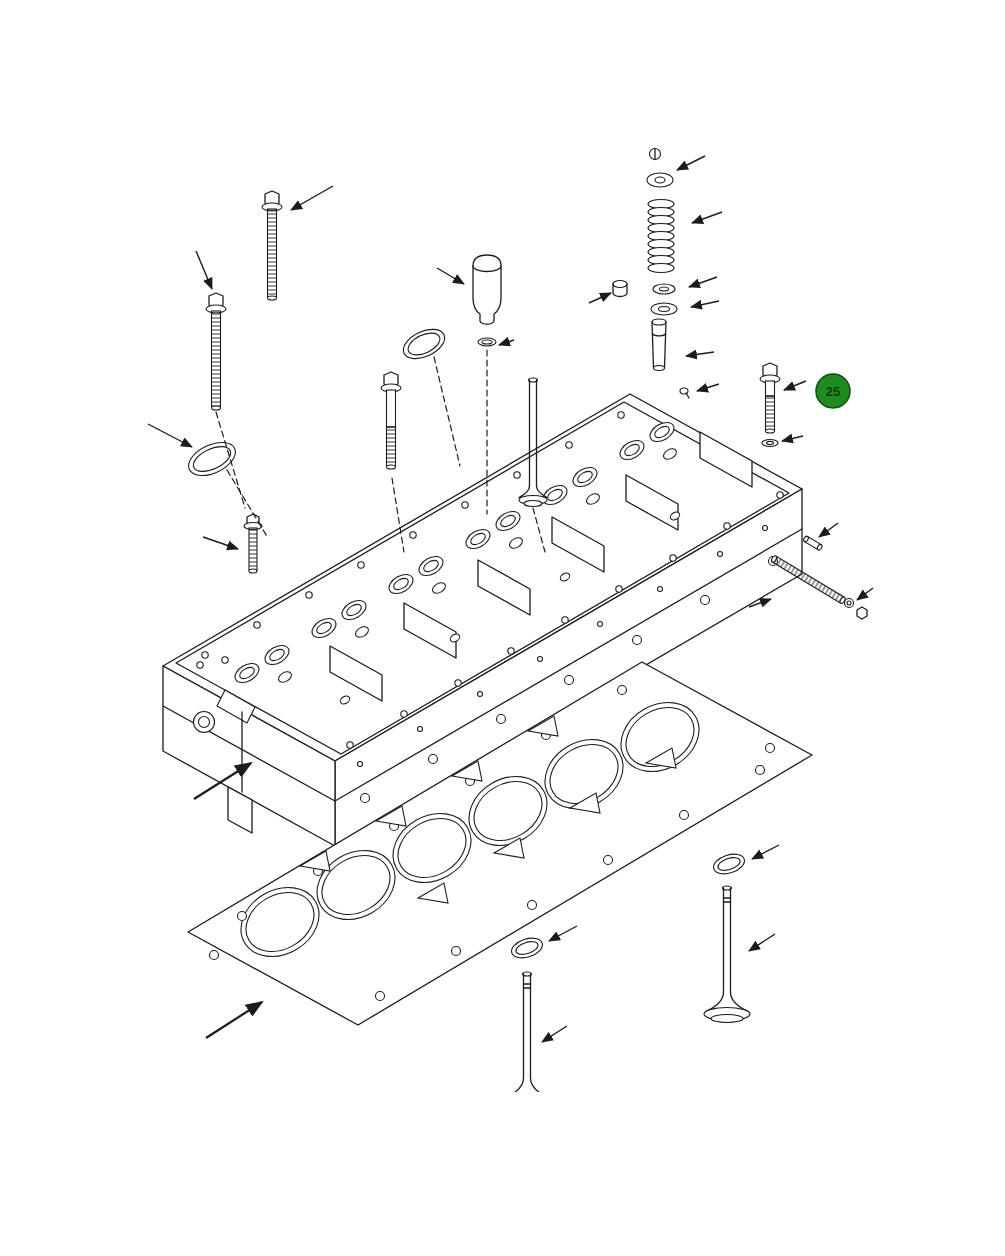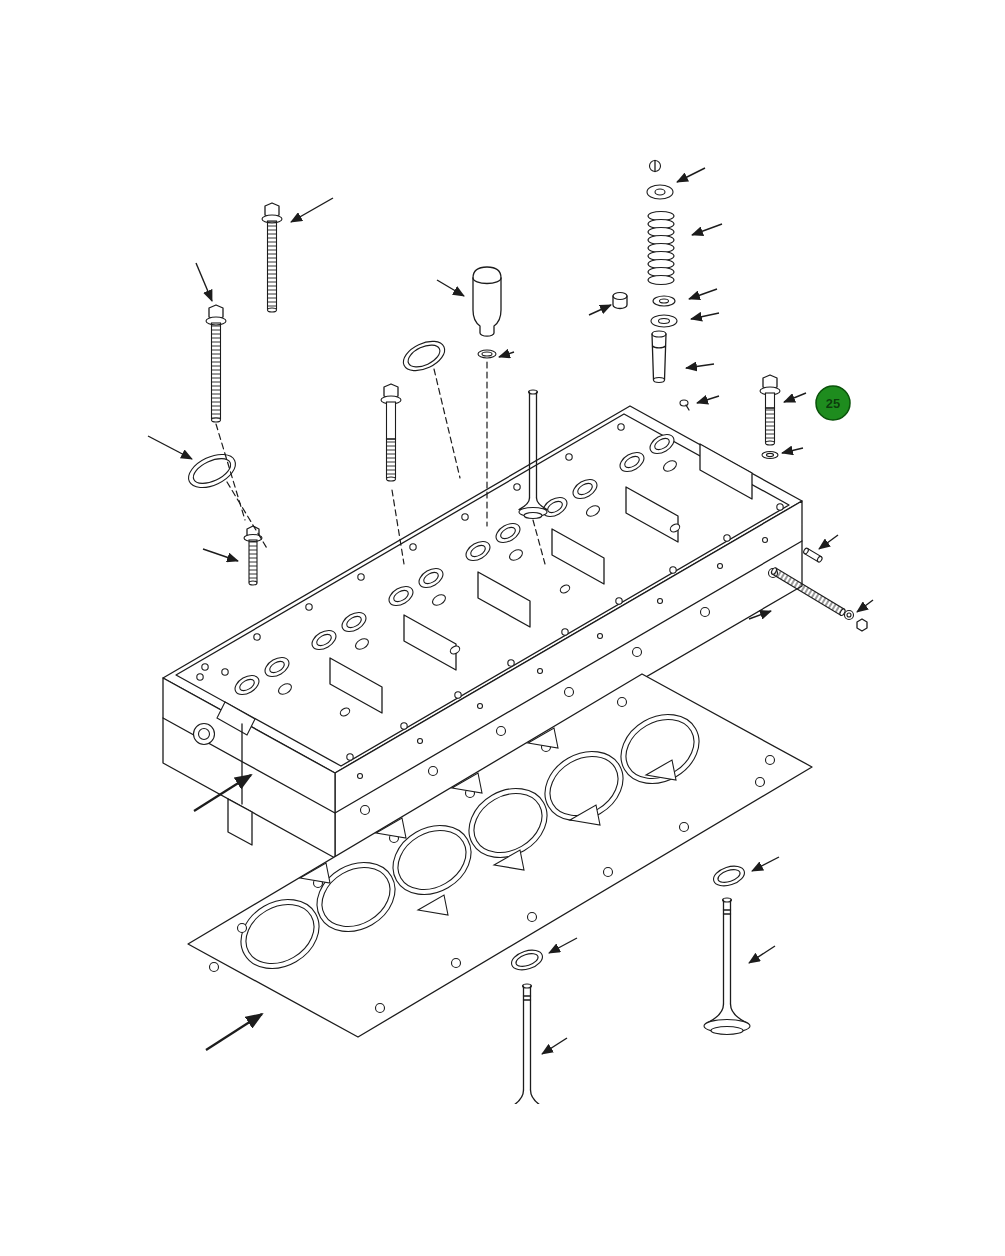--- a/index.html
+++ b/index.html
@@ -1,16 +1,16 @@
 <!DOCTYPE html>
 <html><head>
 <meta charset="utf-8">
 <style>
   html,body{margin:0;padding:0;background:#ffffff;}
-  .canvas{width:1005px;height:1092px;position:relative;background:#ffffff;font-family:"Liberation Sans",sans-serif;margin-top:12px;}
+  .canvas{width:1005px;height:1092px;position:relative;background:#ffffff;font-family:"Liberation Sans",sans-serif;}
   svg{display:block;}
   .o{fill:none;stroke:#1c1c1c;stroke-width:1.3;stroke-linejoin:round;stroke-linecap:round;}
   .w{fill:#ffffff;stroke:#1c1c1c;stroke-width:1.3;stroke-linejoin:round;}
   .h{fill:#ffffff;stroke:#1c1c1c;stroke-width:1.1;}
   .d{fill:none;stroke:#1c1c1c;stroke-width:1.2;stroke-dasharray:6 4;stroke-linecap:round;}
   .a{fill:none;stroke:#1c1c1c;stroke-width:1.4;}
   .a2{fill:none;stroke:#1c1c1c;stroke-width:2.2;}
   .callout-text{font-family:"Liberation Sans",sans-serif;font-size:13px;font-weight:bold;}
 </style>
 </head>

